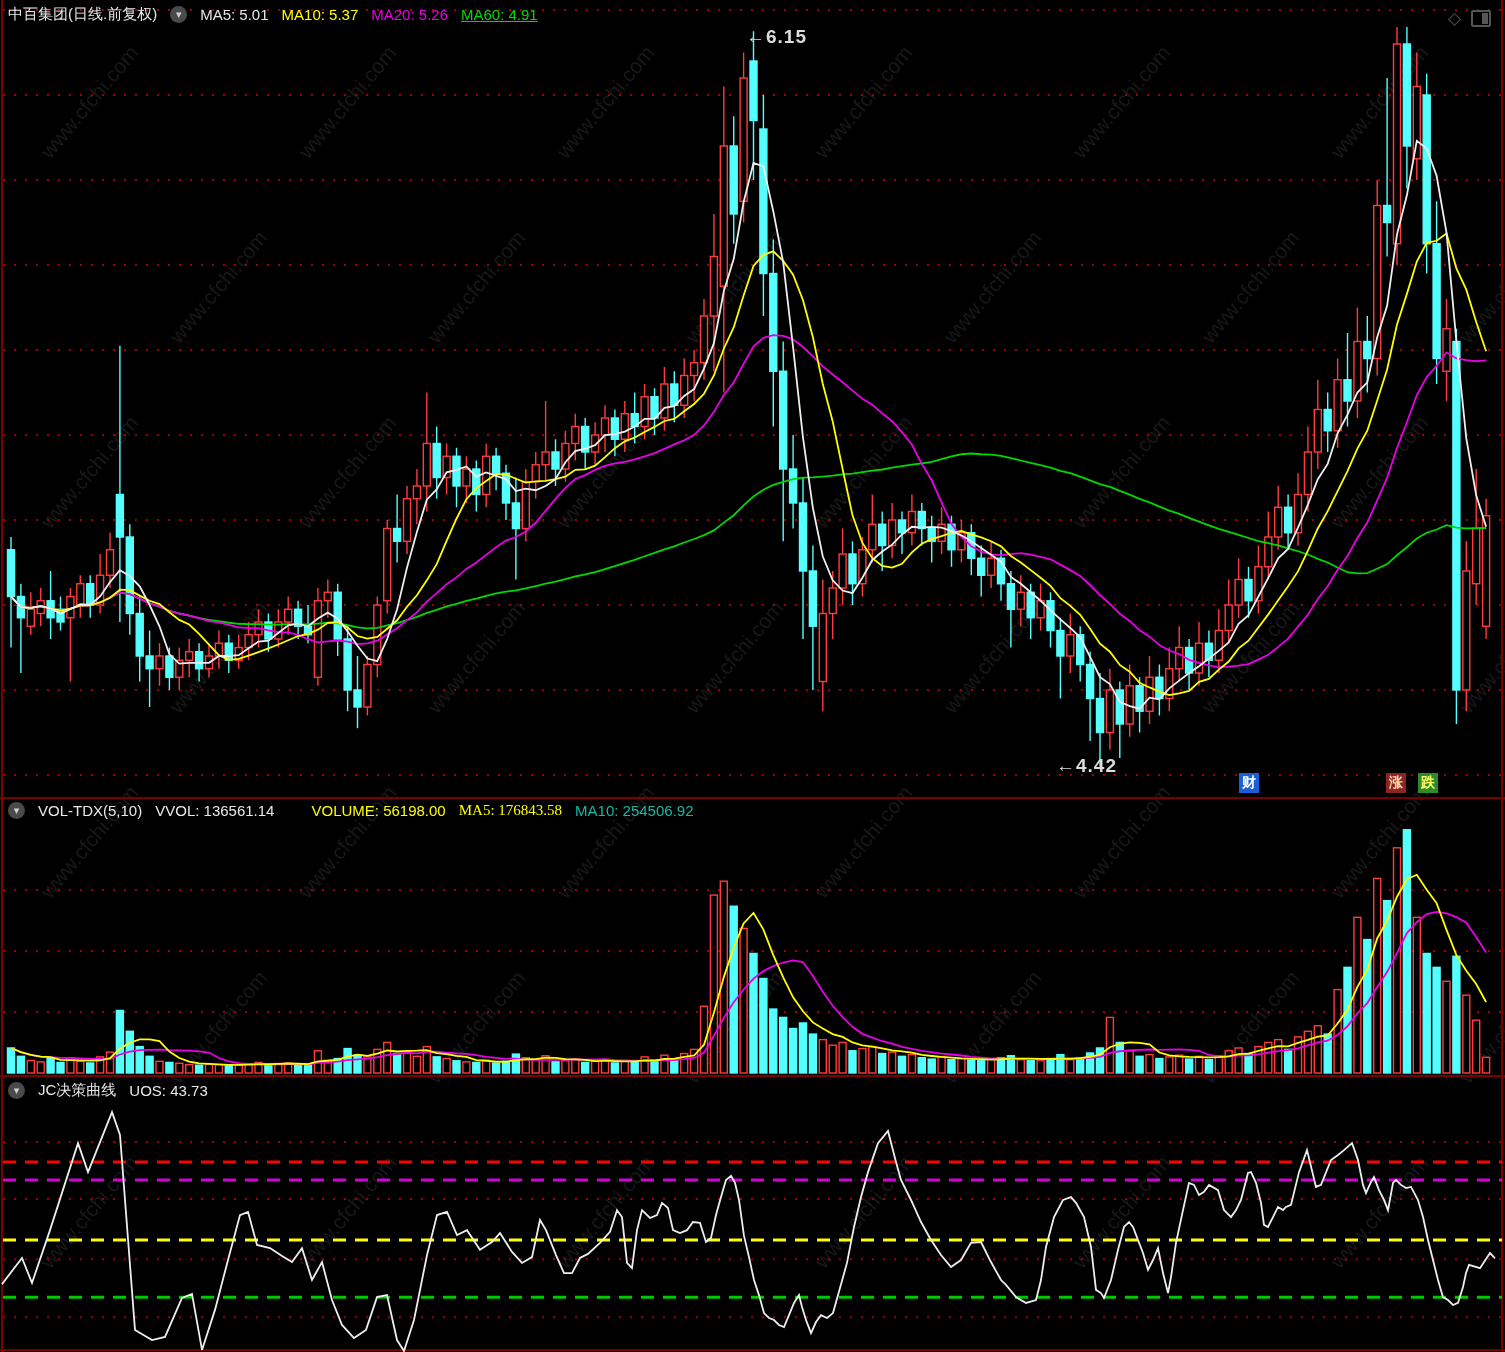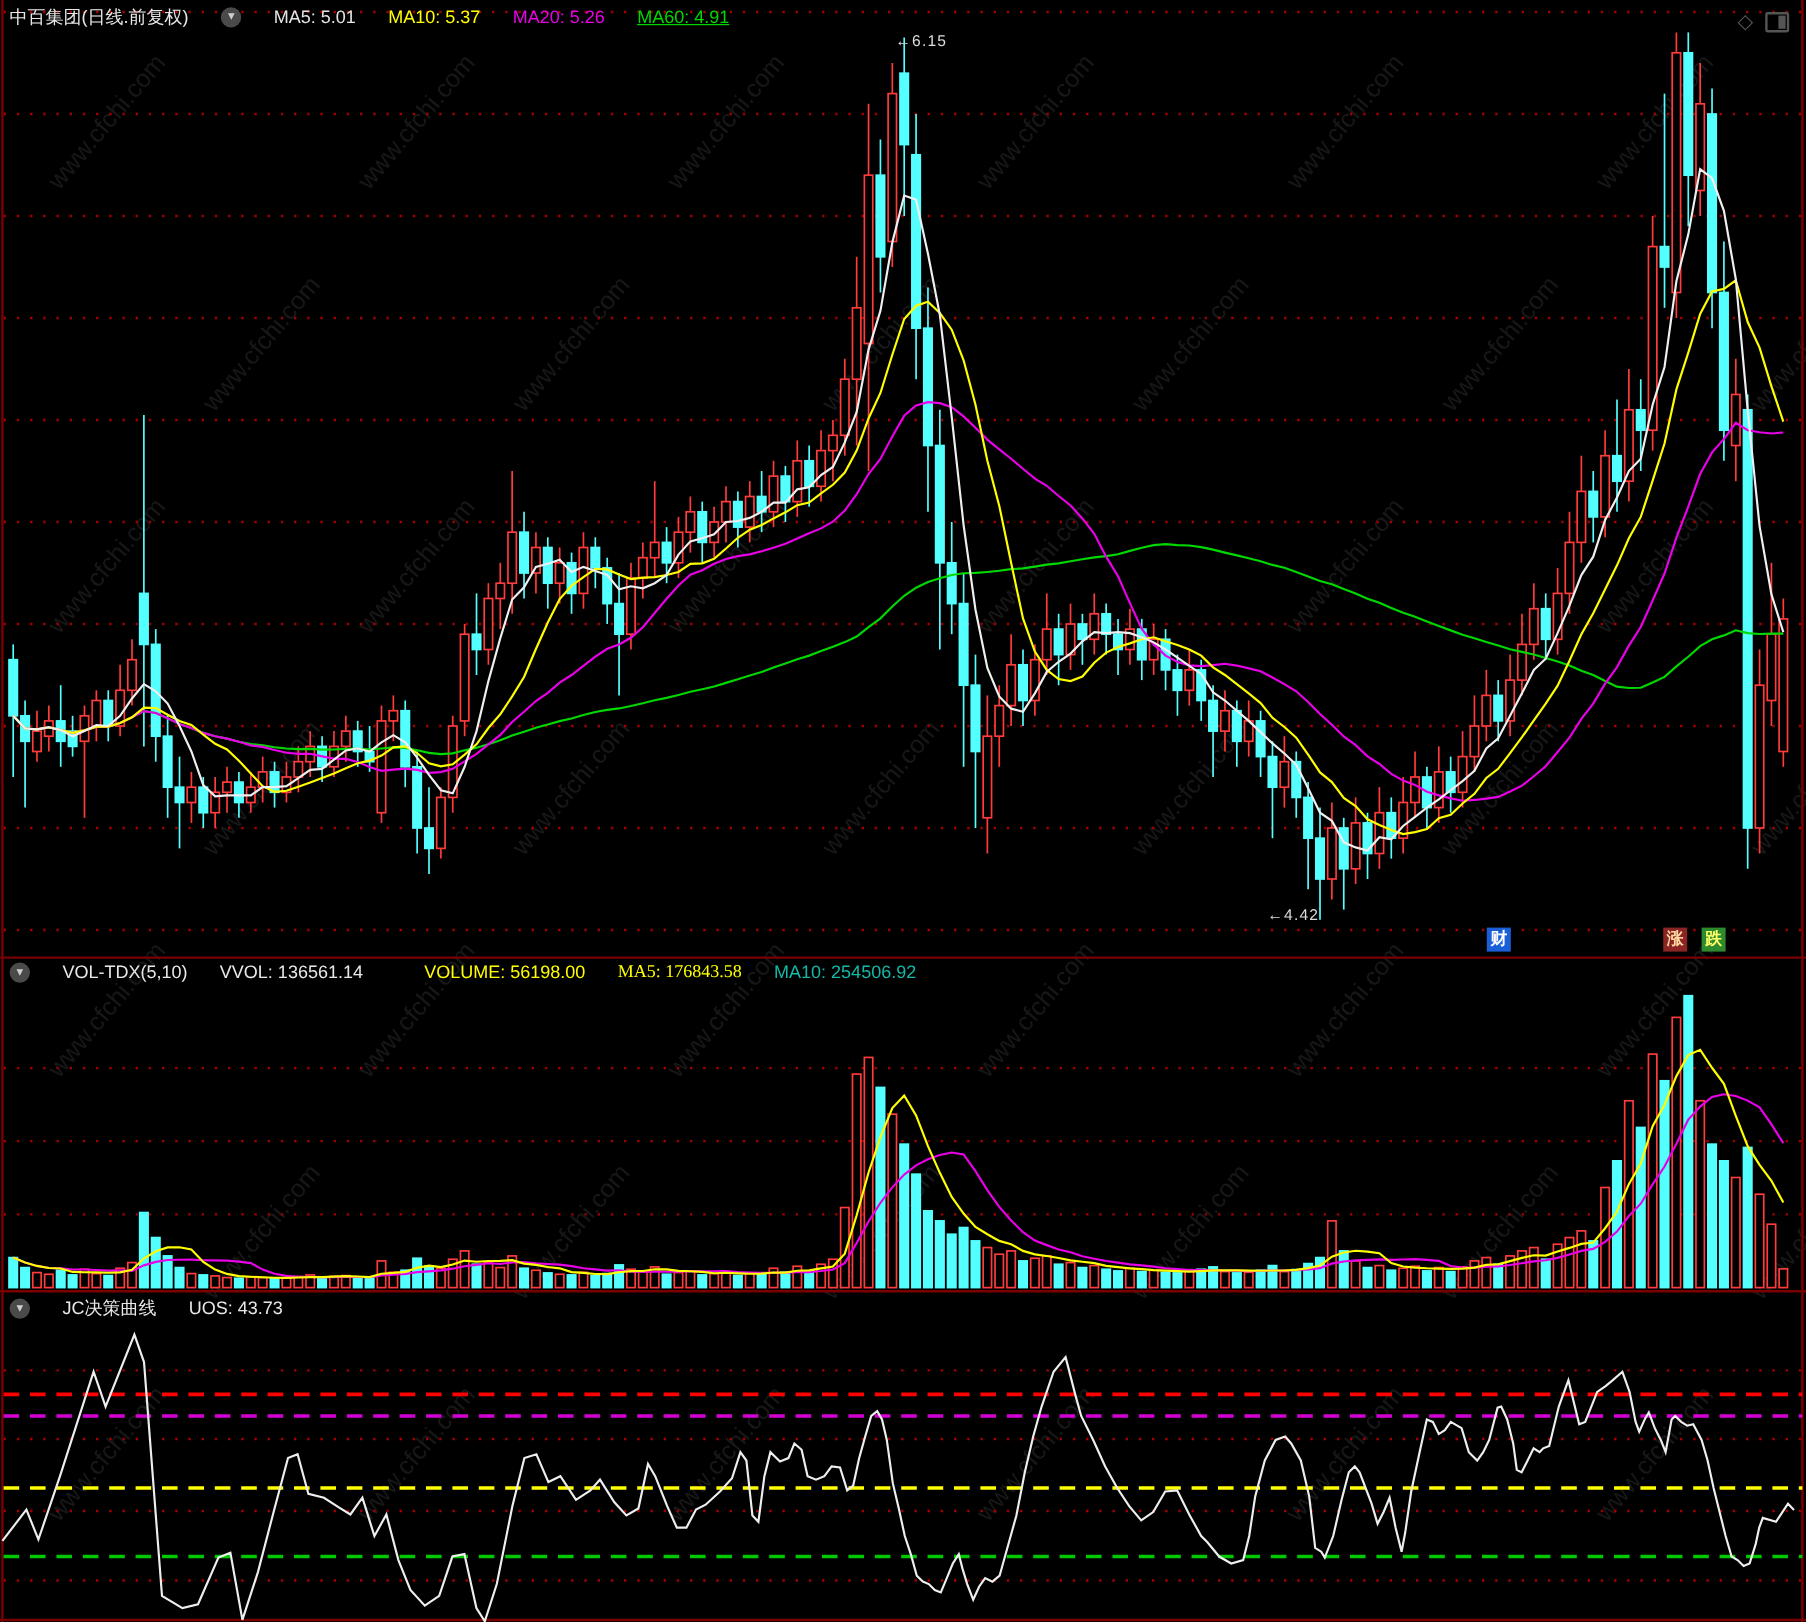--- a/index.html
+++ b/index.html
@@ -1,24 +1,24 @@
 <!DOCTYPE html>
 <html><head>
 <meta charset="utf-8">
 <style>
   html,body{margin:0;padding:0;background:#000;}
   #screen{position:relative;width:1505px;height:1352px;background:#000;overflow:hidden;
           font-family:"Liberation Sans","DejaVu Sans",sans-serif;}
-  .hdr{position:absolute;display:flex;align-items:center;gap:27px;font-size:15px;white-space:nowrap;z-index:30;text-align:right;}
+  .hdr{position:absolute;display:flex;align-items:center;gap:13px;font-size:15px;white-space:nowrap;z-index:30;text-align:right;}
   .hdr .t{color:#e8e8e8;}
   .chev{width:17px;height:17px;border-radius:50%;background:#4a4a4a;color:#cfcfcf;display:inline-flex;
         align-items:center;justify-content:center;font-size:11px;line-height:1;cursor:pointer;}
   .badge{position:absolute;width:20px;height:20px;display:flex;align-items:center;justify-content:center;
          font-size:14px;font-weight:bold;z-index:40;cursor:pointer;}
-  .ann{position:absolute;color:#dcdcdc;font-size:13px;z-index:35;letter-spacing:1px;}
+  .ann{position:absolute;color:#dcdcdc;font-size:19px;z-index:35;letter-spacing:1px;font-weight:bold;}
   .wm{position:absolute;color:rgba(255,255,255,0.09);font-size:21px;transform:rotate(-50deg);
       white-space:nowrap;z-index:5;pointer-events:none;}
   svg{position:absolute;left:0;top:0;z-index:10;}
   .winicons{position:absolute;right:14px;top:8px;display:flex;gap:10px;align-items:center;z-index:40;}
   .dia{color:#555;font-size:17px;cursor:pointer;}
   .panelico{width:16px;height:13px;border:2px solid #555;border-radius:2px;position:relative;cursor:pointer;}
   .panelico::after{content:"";position:absolute;right:1px;top:1px;bottom:1px;width:6px;background:#555;}
 </style>
 </head>
 <body>

